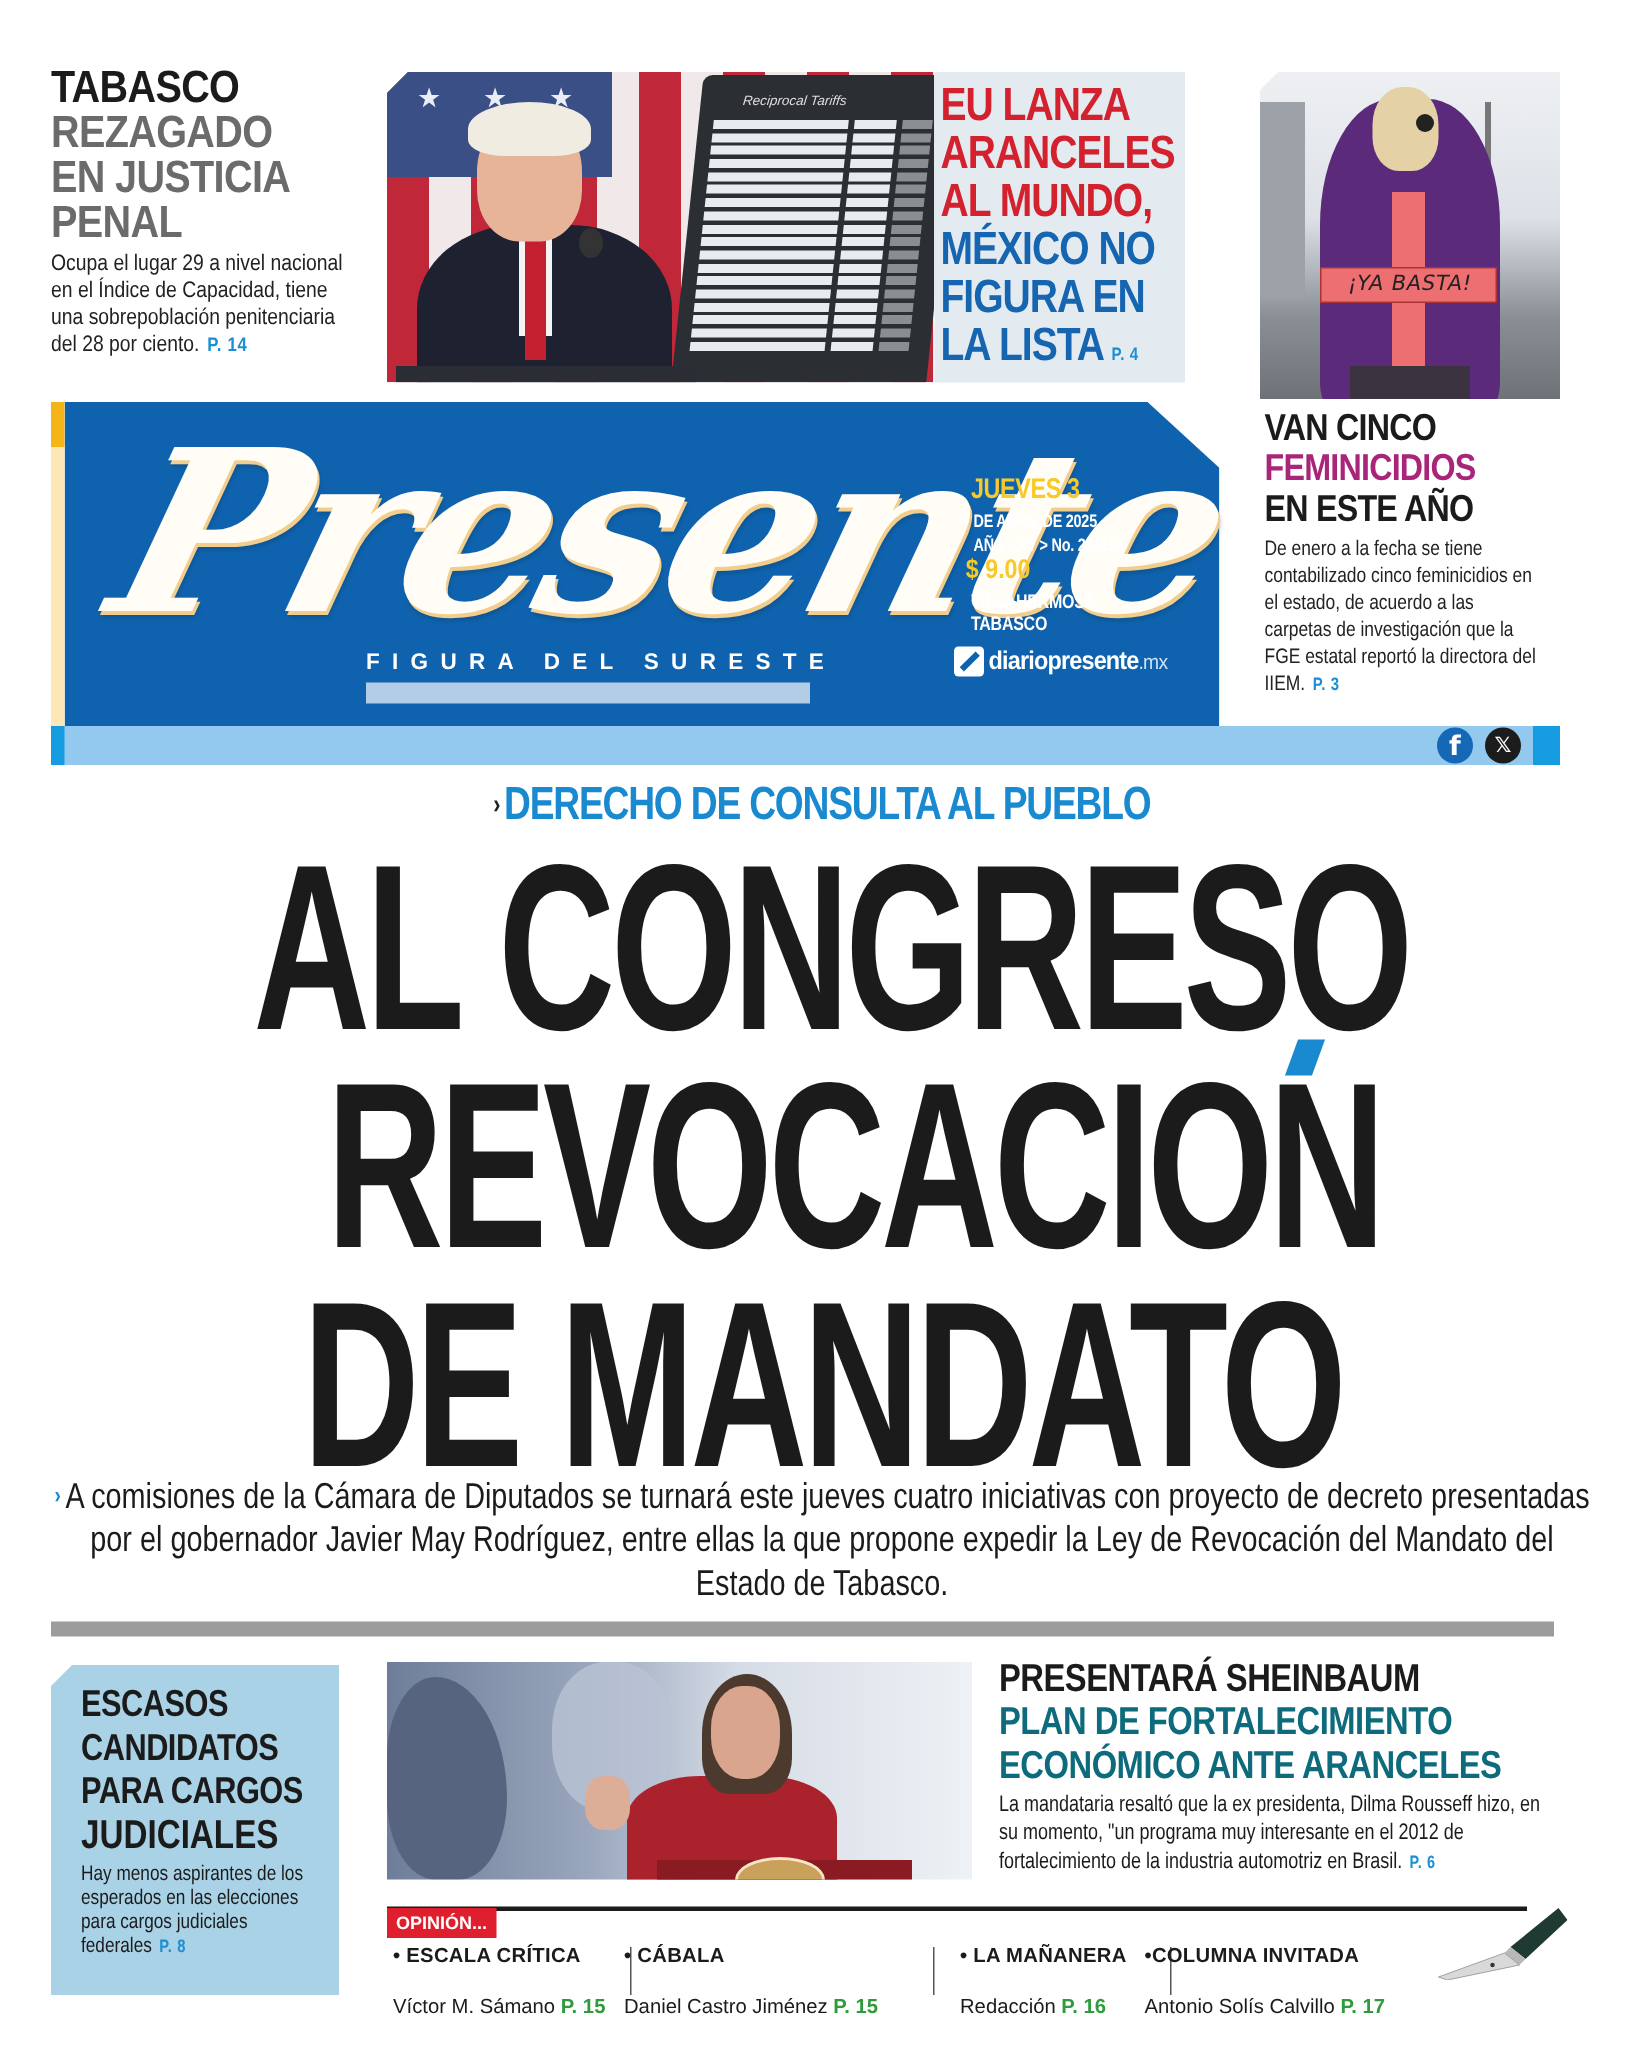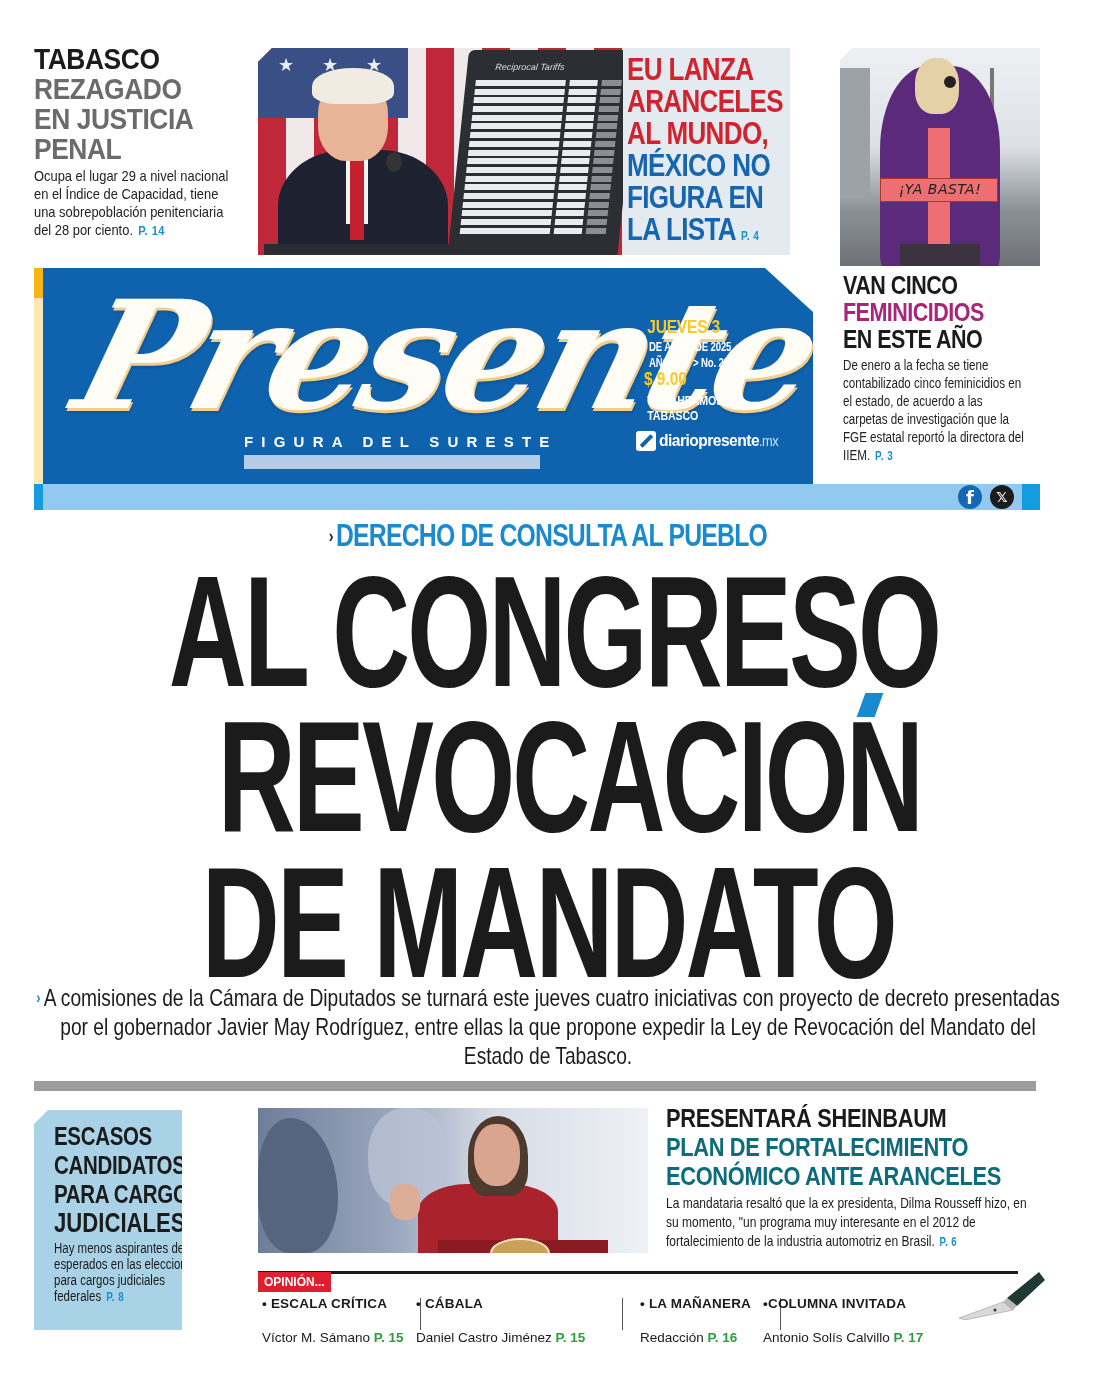--- a/index.html
+++ b/index.html
@@ -98,21 +98,21 @@
   #main3 { top: 849px; }
   #accent { left: 861px; top: 693px; width: 18px; height: 24px; background: #1a8ad0; transform: skewX(-20deg); }
 
   #deck { left: 30px; width: 1036px; top: 983px; text-align: center; font-size: 24px; line-height: 29px; color: #1b1b1b; }
   #deck .in { display: inline-block; transform: scaleX(0.8); transform-origin: center; width: 1290px; margin-left: -127px; }
   #deck .arrow { color: #1a8ad0; font-weight: 900; font-size: 16px; vertical-align: 3px; margin-right: 4px; }
 
   #rule { left: 34px; top: 1081px; width: 1002px; height: 10px; background: #9c9c9c; }
 
   
-  #bl { left: 34px; top: 1110px; width: 148px; height: 220px; background: #a9d2e6; clip-path: polygon(14px 0, 100% 0, 100% 100%, 0 100%, 0 14px); padding: 12px 0 0 20px; }
+  #bl { left: 34px; top: 1110px; width: 192px; height: 220px; background: #a9d2e6; clip-path: polygon(14px 0, 100% 0, 100% 100%, 0 100%, 0 14px); padding: 12px 0 0 20px; }
   #bl .h { font-size: 25px; line-height: 29px; font-weight: 900; color: #1b1b1b; white-space: nowrap; transform: scaleX(0.82); transform-origin: left; display: block; letter-spacing: -0.4px; }
   #bl .b { font-size: 14px; line-height: 16px; color: #1b1b1b; width: 200px; transform: scaleX(0.82); transform-origin: left; margin-top: 2px; }
   #bl .pg { font-size: 12px; }
 
   
   #bc-photo { left: 258px; top: 1108px; width: 390px; height: 145px; overflow: hidden; background: linear-gradient(90deg, #6e7d99 0%, #9aa7bd 35%, #d6dce6 60%, #eef1f5 100%); }
   #bc-photo .bg-face { position: absolute; left: 110px; top: 0; width: 80px; height: 100px; background: #b9c3d4; border-radius: 45%; opacity: 0.8; }
   #bc-photo .bg-shape { position: absolute; left: 0; top: 10px; width: 80px; height: 135px; background: #56647f; border-radius: 40% 60% 40% 40%; }
   #bc-photo .woman-hair { position: absolute; left: 210px; top: 8px; width: 60px; height: 80px; background: #4c3a2e; border-radius: 50% 50% 30% 30%; }
   #bc-photo .woman-face { position: absolute; left: 216px; top: 16px; width: 46px; height: 62px; background: #d9a58f; border-radius: 45% 45% 45% 45%; }

